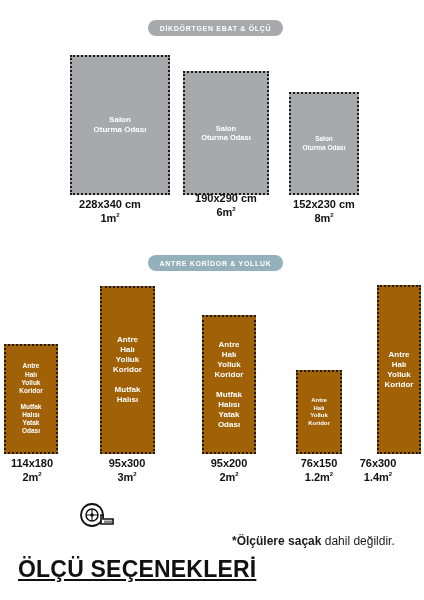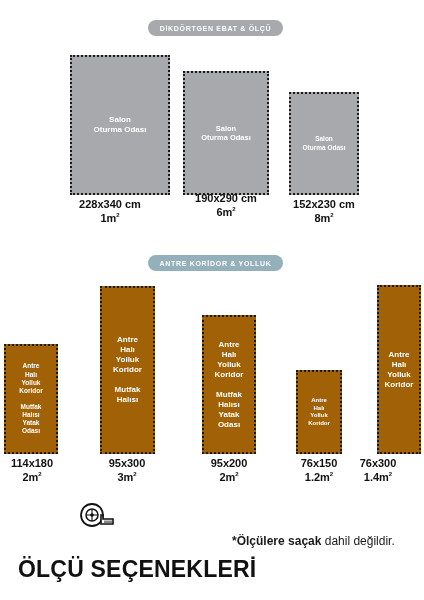--- a/index.html
+++ b/index.html
@@ -108,20 +108,21 @@
   .footnote .strong { font-weight: bold; }
   .page-title {
     position: absolute;
     left: 18px;
     top: 556px;
     font-size: 23px;
     font-weight: bold;
     letter-spacing: 0.2px;
     color: #111111;
     white-space: nowrap;
+    text-decoration: underline;
   }
 </style>
 </head>
 <body>
 
 <div class="canvas">
 
   <div class="badge badge-rect">DİKDÖRTGEN EBAT &amp; ÖLÇÜ</div>
 
   <div class="badge badge-runner">ANTRE KORİDOR &amp; YOLLUK</div>

